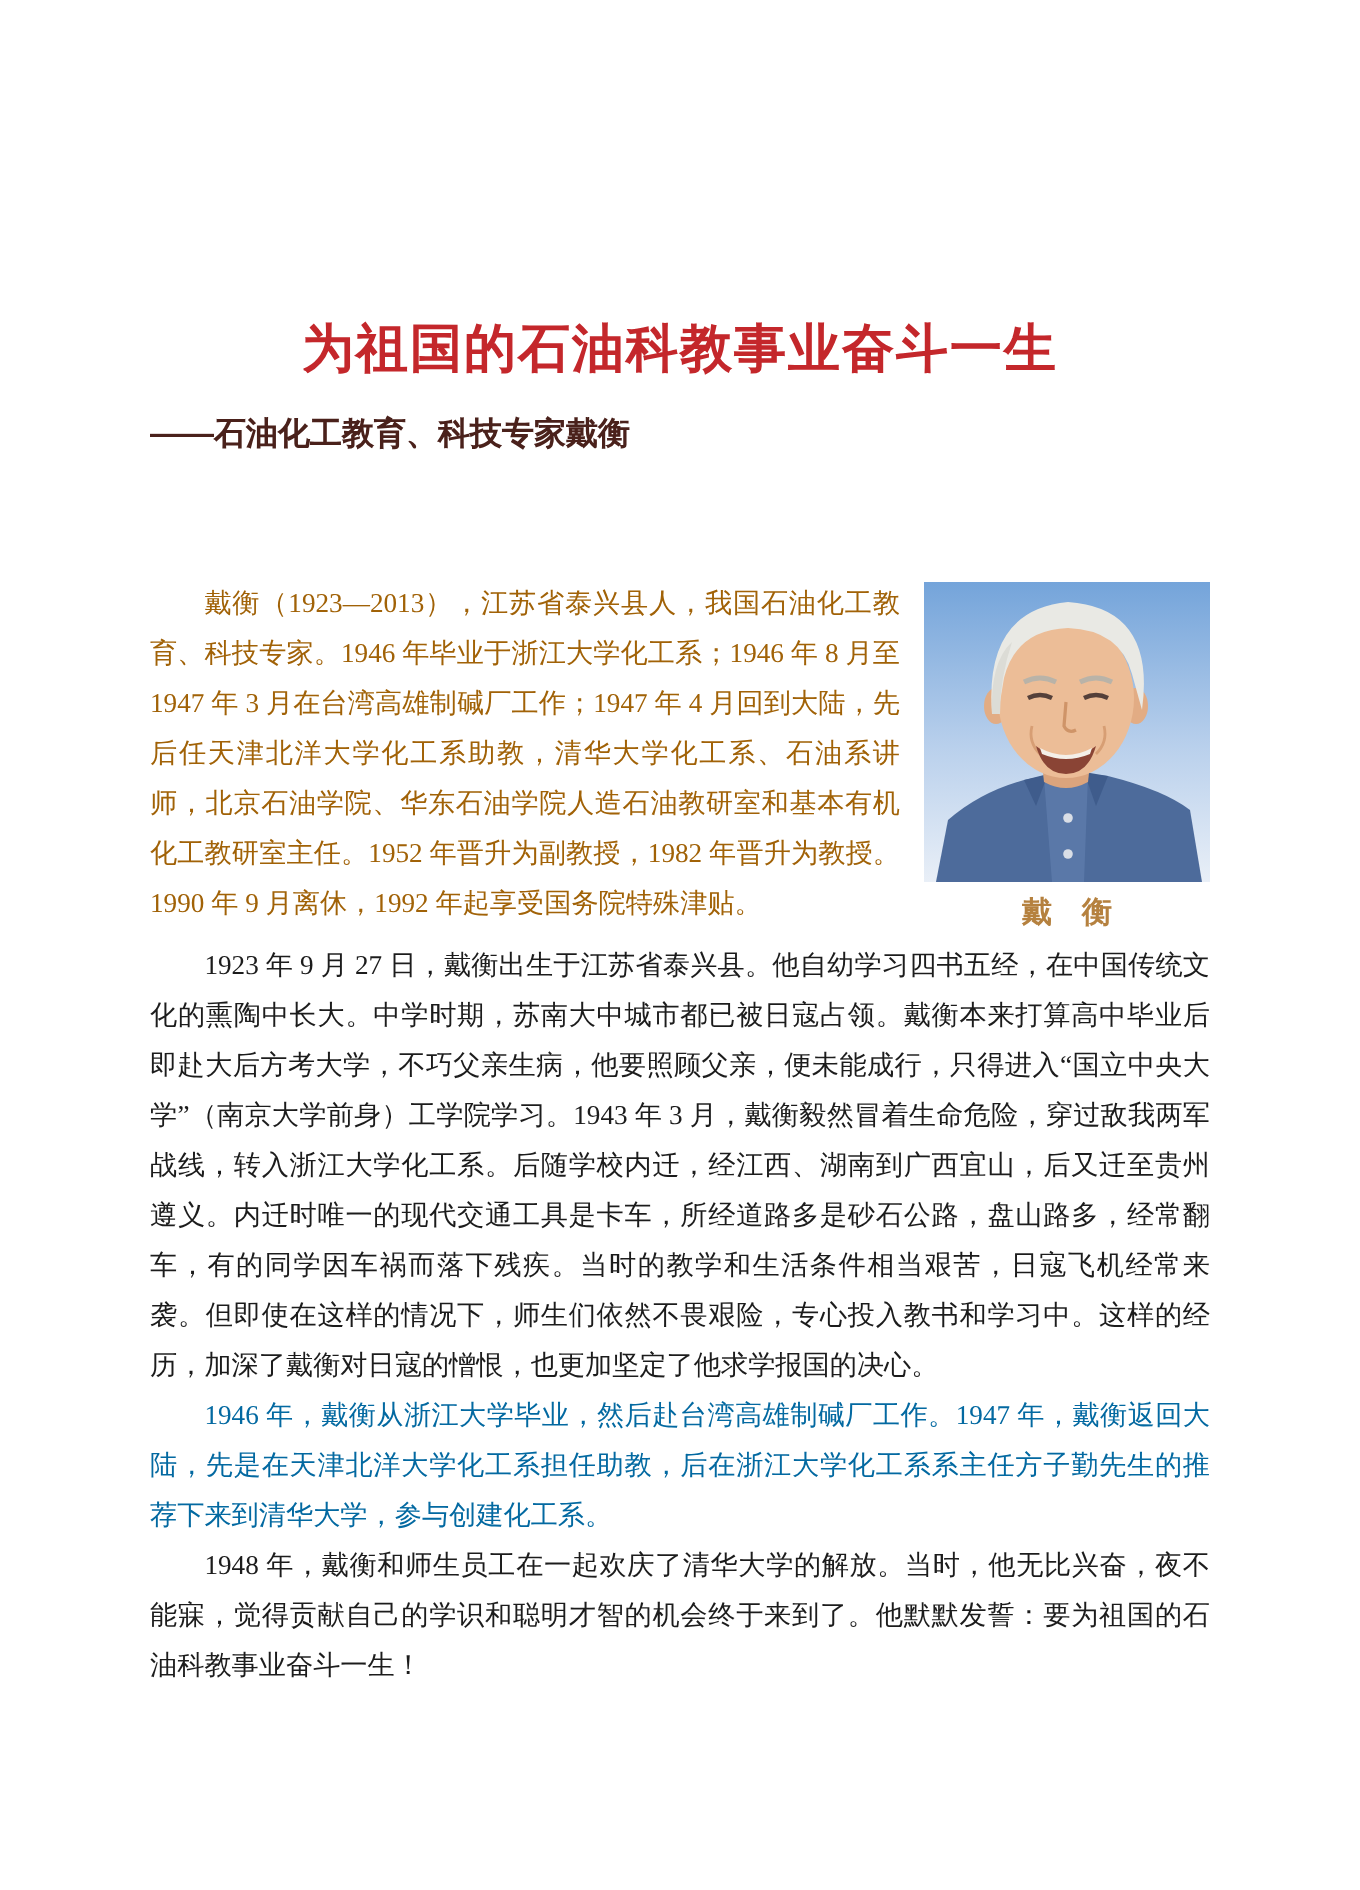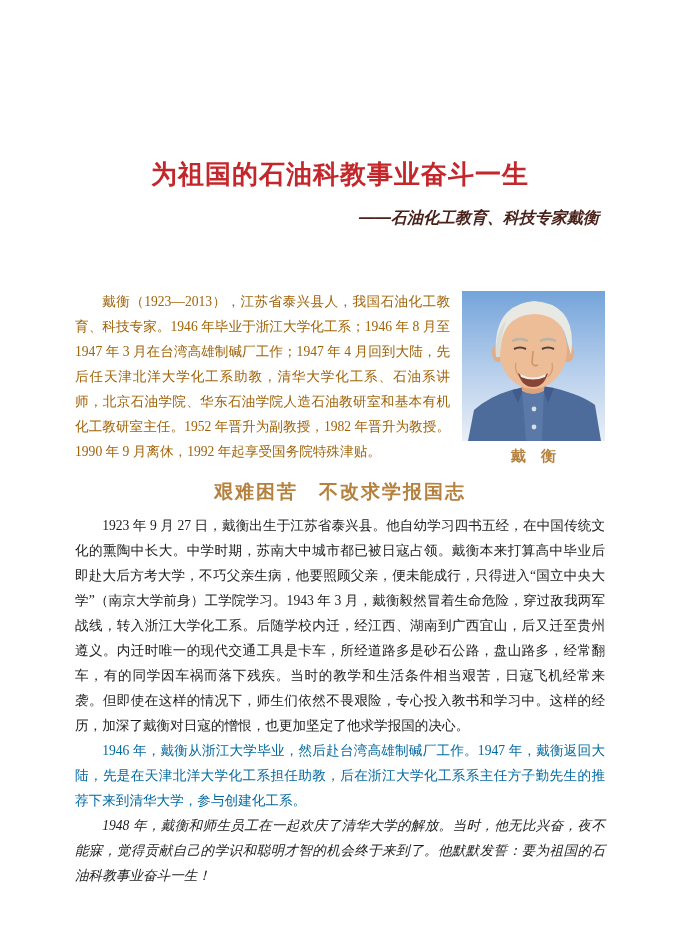--- a/index.html
+++ b/index.html
@@ -18,28 +18,26 @@
   .article-title {
     margin: 0 0 14px 0;
     font-size: 26px;
     line-height: 36px;
     font-weight: bold;
     text-align: center;
     letter-spacing: 1px;
     font-family: "Liberation Serif", "DejaVu Serif", serif;
   }
   .article-subtitle {
-    text-align: right;
     font-size: 16px;
     line-height: 22px;
     font-weight: bold;
     font-family: "Liberation Sans", "DejaVu Sans", sans-serif;
     padding-right: 6px;
     margin: 0 0 60px 0;
-    font-style: italic;
   }
   .intro-section { overflow: visible; }
   .intro-section::after { content: ""; display: block; clear: both; }
   .portrait-figure {
     float: right;
     width: 143px;
     margin: 2px 0 4px 12px;
   }
   .portrait-photo {
     width: 143px;
@@ -127,21 +125,20 @@
           <path d="M56,82 Q71,94 86,82 Q82,96 71,96 Q60,96 56,82 Z" fill="#8a4435"></path>
           <path d="M58,83 Q71,90 84,83 L83,86 Q71,91 59,86 Z" fill="#f4efe8"></path>
         </svg>
       </div>
       <figcaption class="photo-caption" style="color: rgb(181, 129, 63);">戴　衡</figcaption>
     </figure>
 
     <p class="body-para" style="color: #a16207;">戴衡（1923—2013），江苏省泰兴县人，我国石油化工教育、科技专家。1946 年毕业于浙江大学化工系；1946 年 8 月至 1947 年 3 月在台湾高雄制碱厂工作；1947 年 4 月回到大陆，先后任天津北洋大学化工系助教，清华大学化工系、石油系讲师，北京石油学院、华东石油学院人造石油教研室和基本有机化工教研室主任。1952 年晋升为副教授，1982 年晋升为教授。1990 年 9 月离休，1992 年起享受国务院特殊津贴。</p>
   </div>
 
-  <h2 class="section-heading" style="color: rgb(181, 129, 63);">艰难困苦　不改求学报国志</h2>
 
   <p class="body-para" style="color: rgb(28, 28, 28);">1923 年 9 月 27 日，戴衡出生于江苏省泰兴县。他自幼学习四书五经，在中国传统文化的熏陶中长大。中学时期，苏南大中城市都已被日寇占领。戴衡本来打算高中毕业后即赴大后方考大学，不巧父亲生病，他要照顾父亲，便未能成行，只得进入“国立中央大学”（南京大学前身）工学院学习。1943 年 3 月，戴衡毅然冒着生命危险，穿过敌我两军战线，转入浙江大学化工系。后随学校内迁，经江西、湖南到广西宜山，后又迁至贵州遵义。内迁时唯一的现代交通工具是卡车，所经道路多是砂石公路，盘山路多，经常翻车，有的同学因车祸而落下残疾。当时的教学和生活条件相当艰苦，日寇飞机经常来袭。但即使在这样的情况下，师生们依然不畏艰险，专心投入教书和学习中。这样的经历，加深了戴衡对日寇的憎恨，也更加坚定了他求学报国的决心。</p>
 
   <p class="body-para" style="color: #0369a1;">1946 年，戴衡从浙江大学毕业，然后赴台湾高雄制碱厂工作。1947 年，戴衡返回大陆，先是在天津北洋大学化工系担任助教，后在浙江大学化工系系主任方子勤先生的推荐下来到清华大学，参与创建化工系。</p>
 
-  <p class="body-para" style="color: rgb(28, 28, 28); font-style: italic;">1948 年，戴衡和师生员工在一起欢庆了清华大学的解放。当时，他无比兴奋，夜不能寐，觉得贡献自己的学识和聪明才智的机会终于来到了。他默默发誓：要为祖国的石油科教事业奋斗一生！</p>
+  <p class="body-para" style="color: rgb(28, 28, 28);">1948 年，戴衡和师生员工在一起欢庆了清华大学的解放。当时，他无比兴奋，夜不能寐，觉得贡献自己的学识和聪明才智的机会终于来到了。他默默发誓：要为祖国的石油科教事业奋斗一生！</p>
 
 </div>
 
 </body></html>

